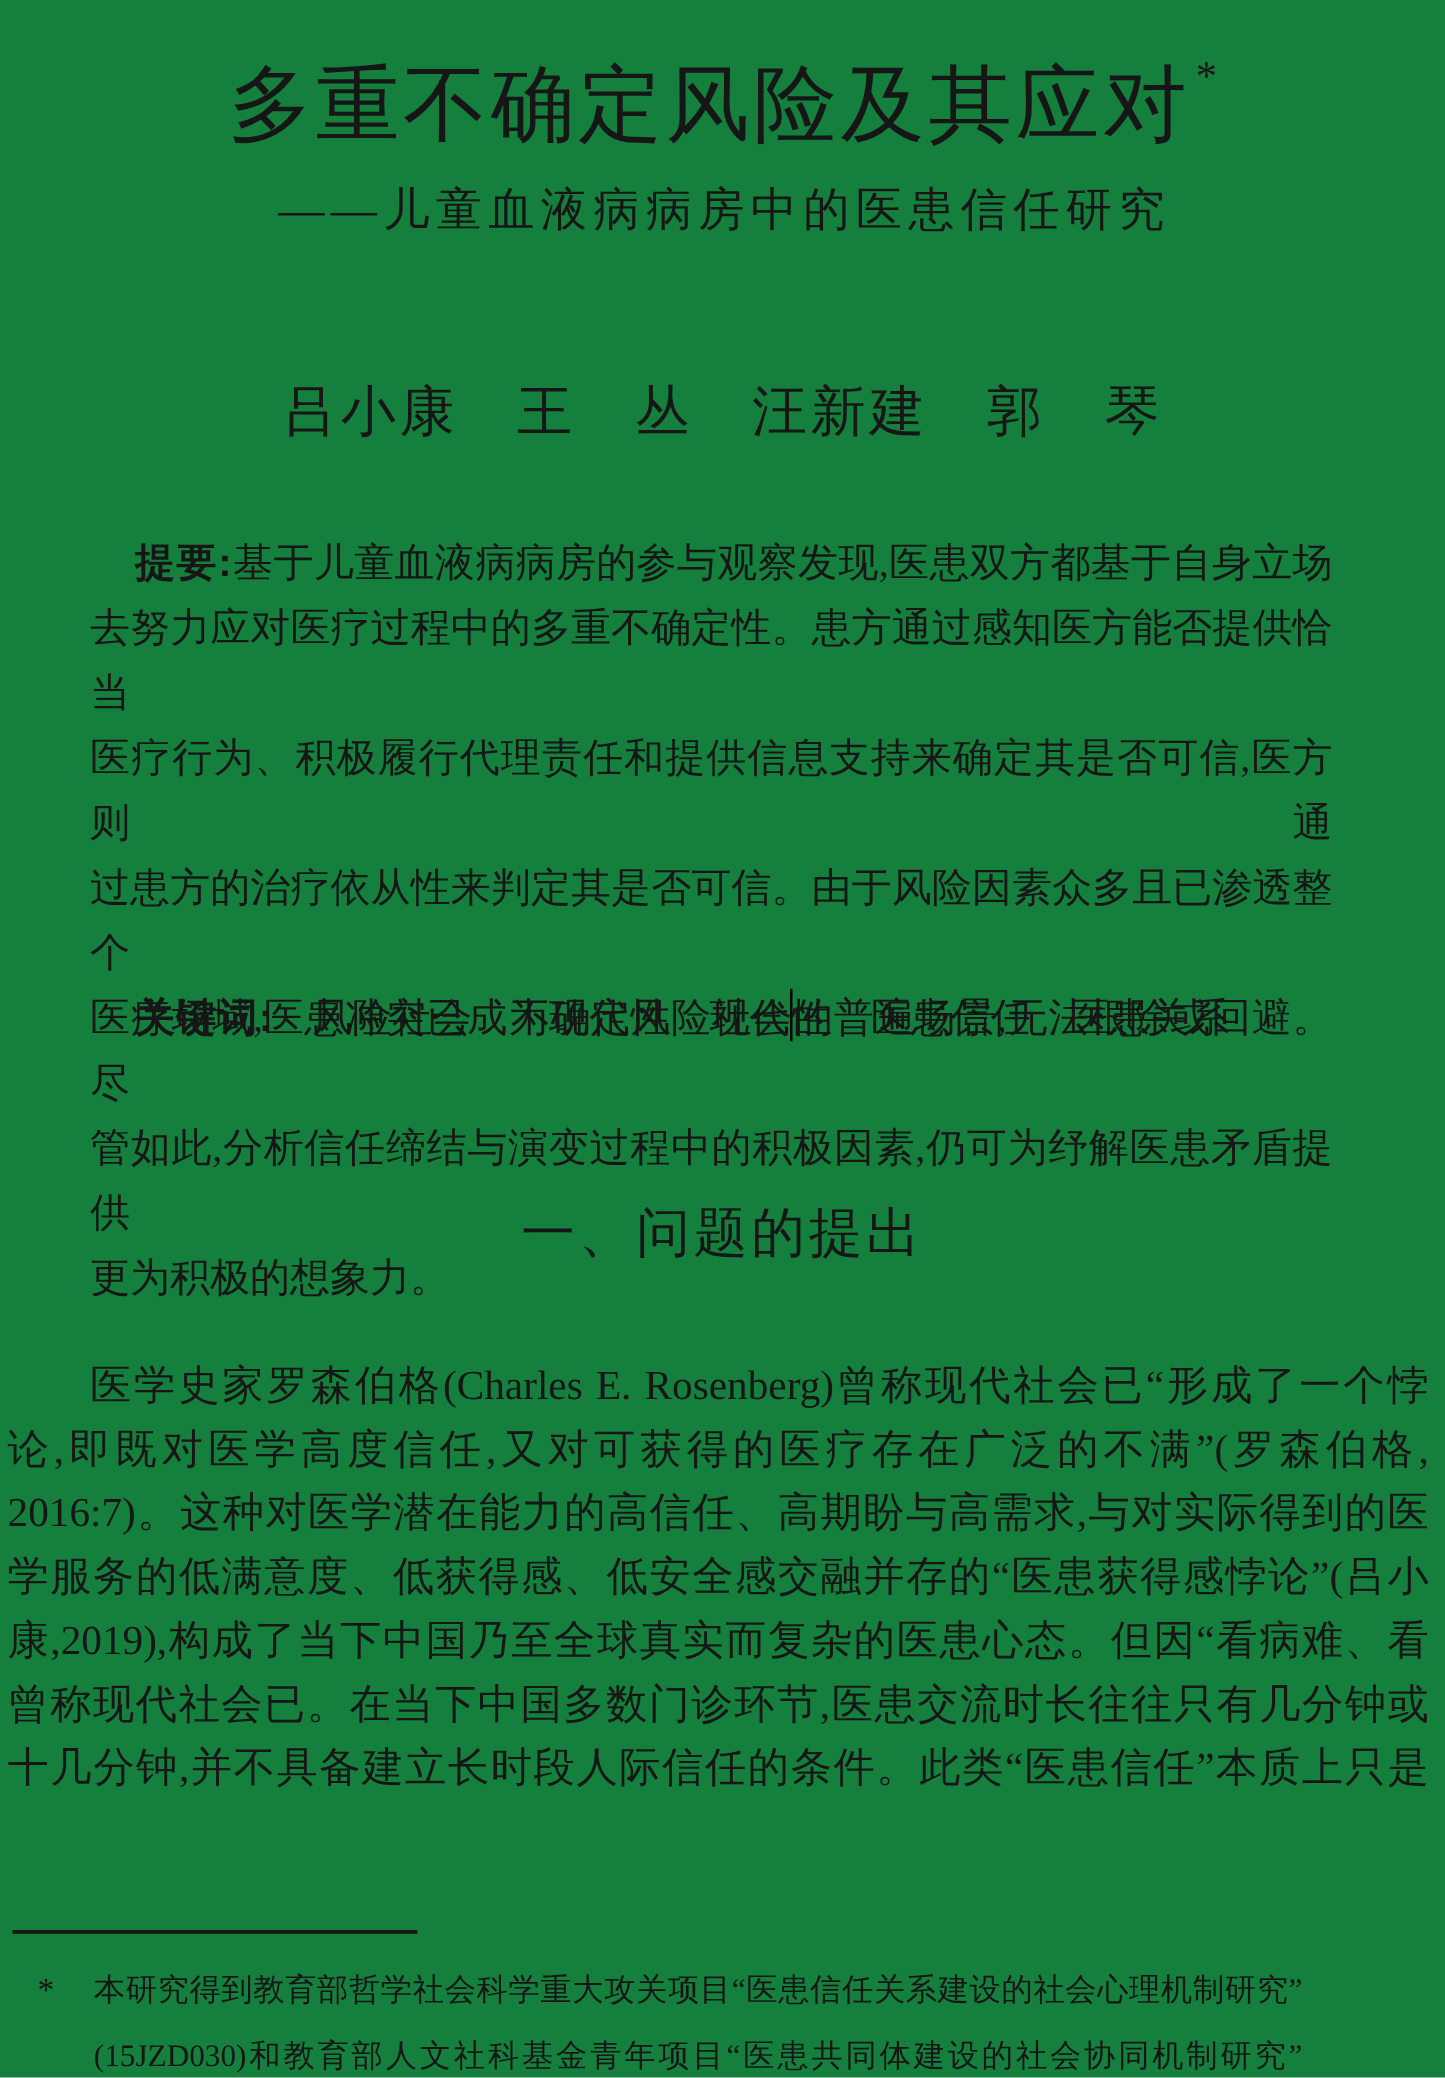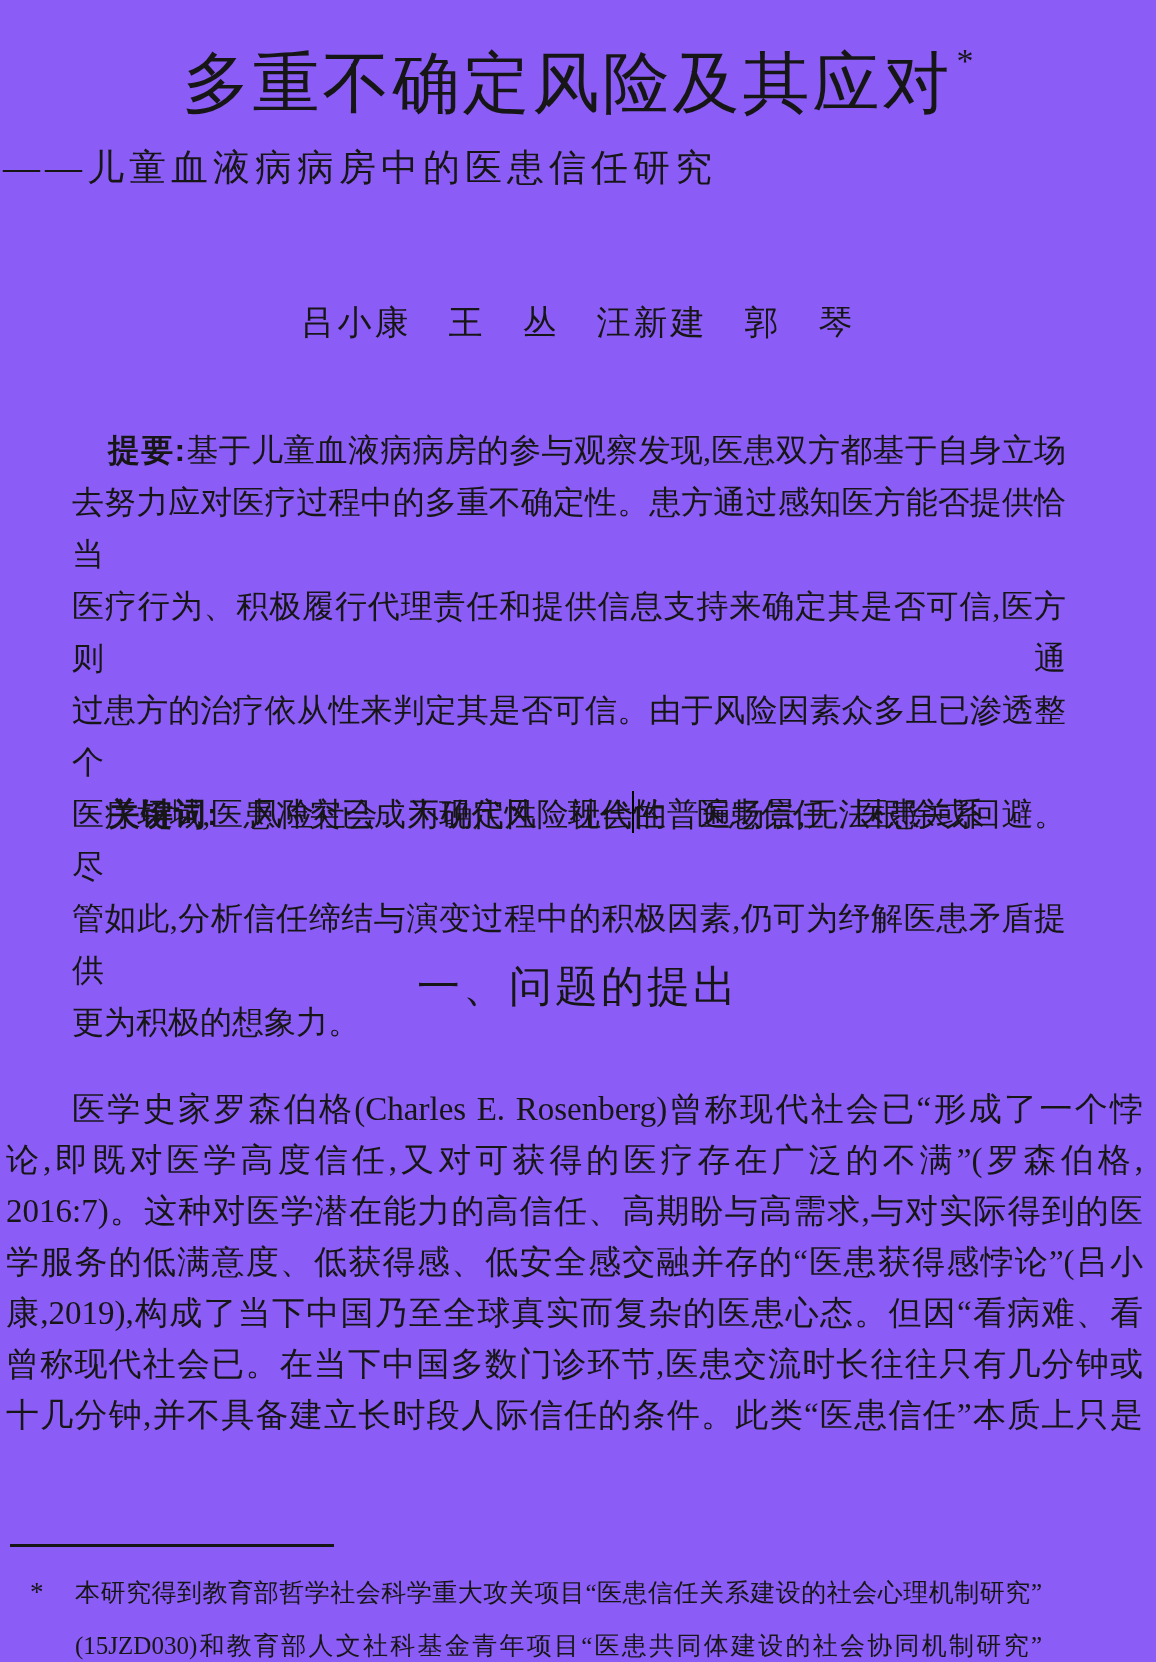--- a/index.html
+++ b/index.html
@@ -1,21 +1,21 @@
 <!DOCTYPE html>
 <html><head>
 <meta charset="utf-8">
 <style>
   html, body { margin: 0; padding: 0; background: #e8e8e8; }
   .page {
     position: relative;
     width: 1156px;
     height: 1662px;
     margin: 0 auto;
-    background: #8b5cf6;
+    background: #15803d;
     color: #161616;
     font-family: "Liberation Serif", "DejaVu Serif", serif;
     overflow: hidden;
   }
 
   .title {
     position: absolute;
     top: 38px; left: 0; right: 0;
     text-align: center;
     font-size: 67px;
@@ -25,31 +25,31 @@
   .title-star {
     font-size: 34px;
     vertical-align: 34px;
     letter-spacing: 0;
     margin-left: 4px;
   }
 
   .subtitle {
     position: absolute;
     top: 143px; left: 3px; right: 0;
-    text-align: left;
+    text-align: center;
     font-size: 37px;
     letter-spacing: 5px;
     white-space: nowrap;
   }
 
   .authors {
     position: absolute;
     top: 300px; left: 0; right: 0;
     text-align: center;
-    font-size: 34px;
+    font-size: 44px;
     letter-spacing: 3px;
     white-space: nowrap;
   }
 
   .abstract {
     position: absolute;
     top: 424px; left: 72px;
     width: 994px;
     font-size: 32px;
     line-height: 52px;

